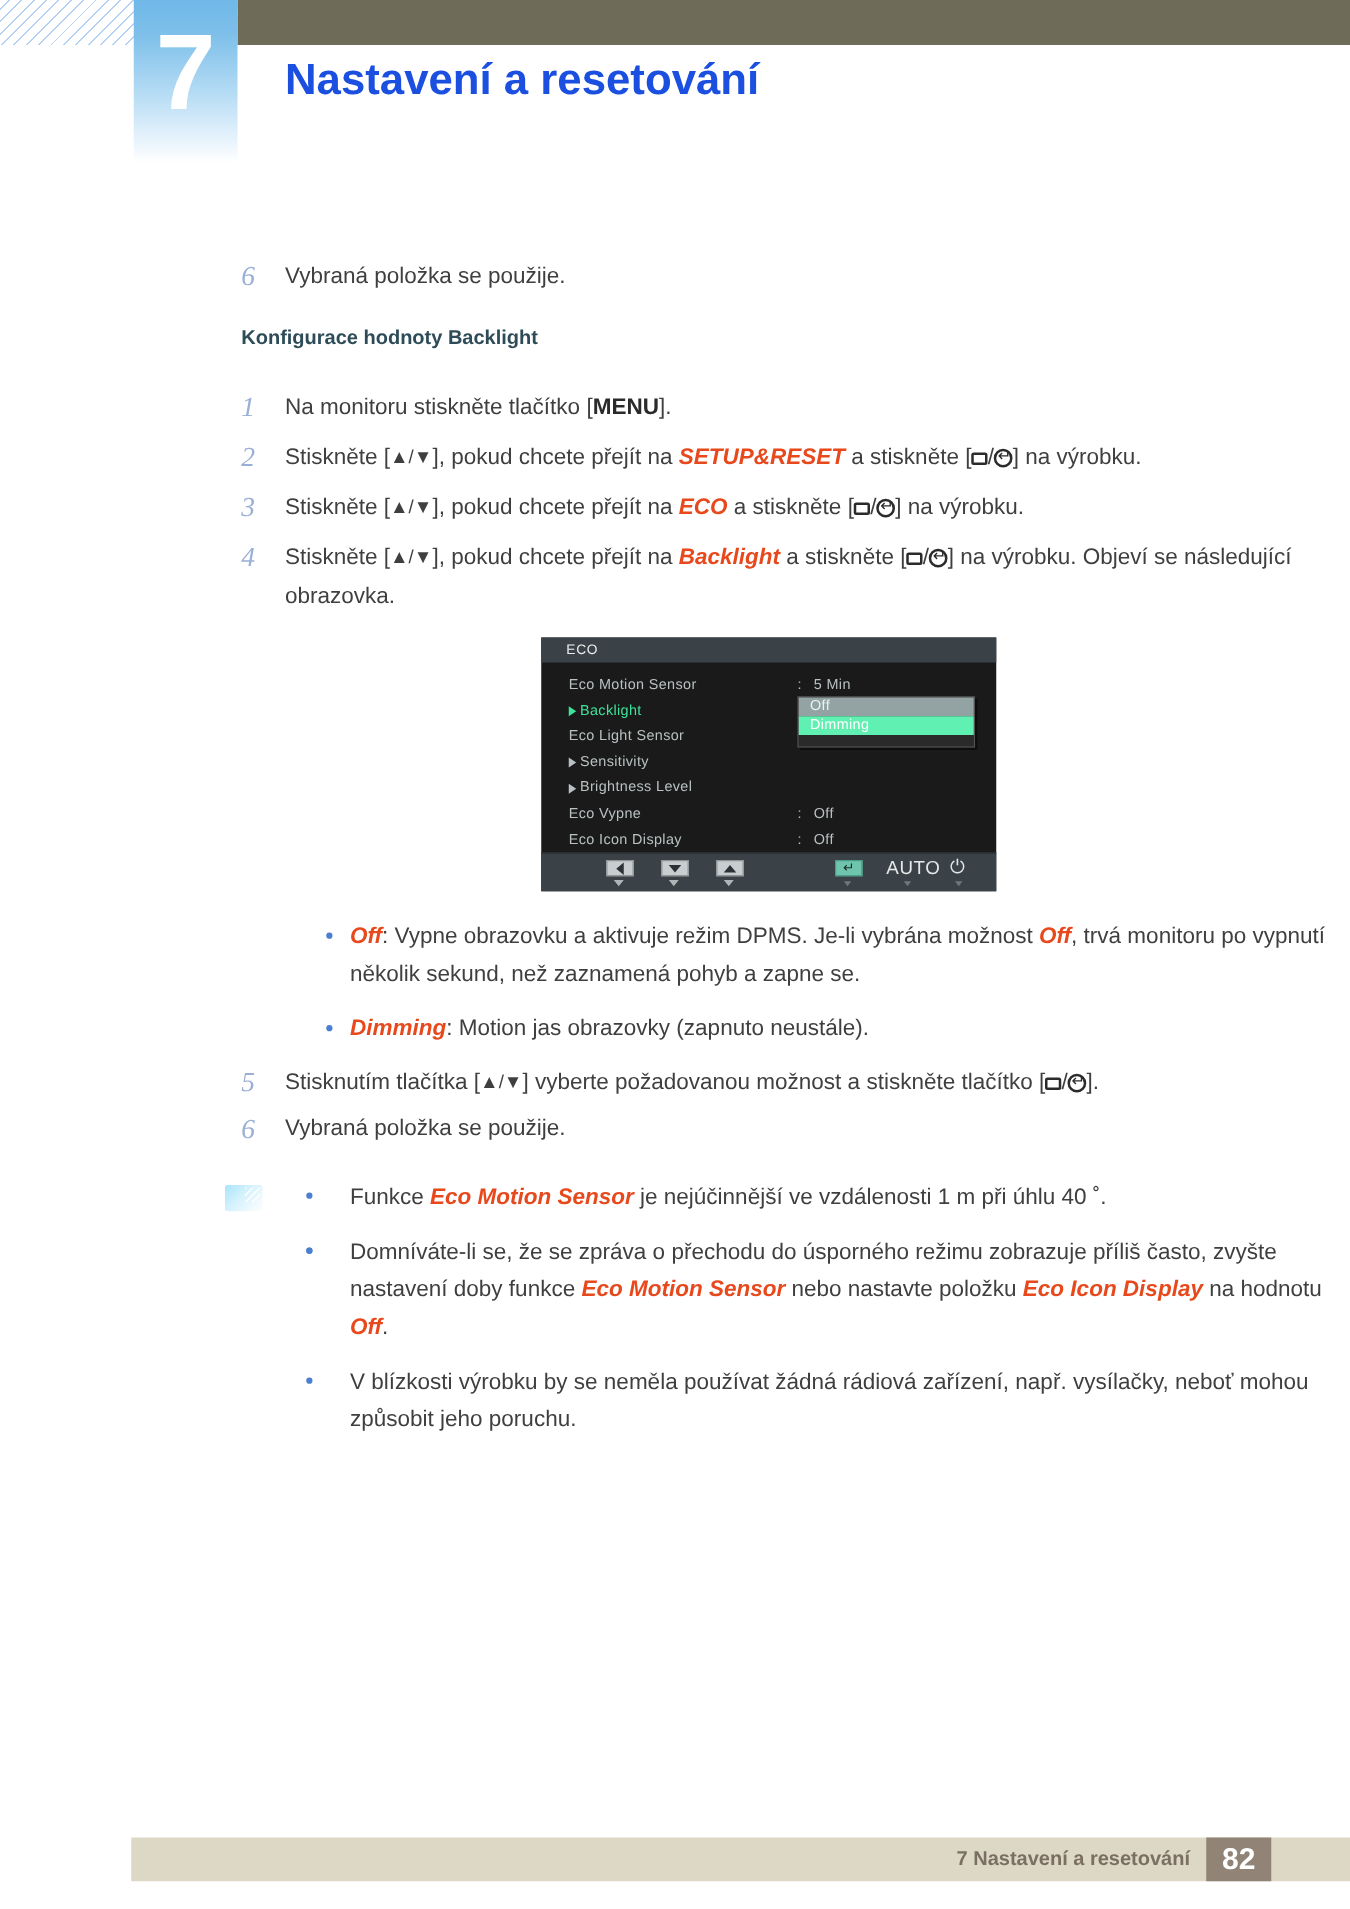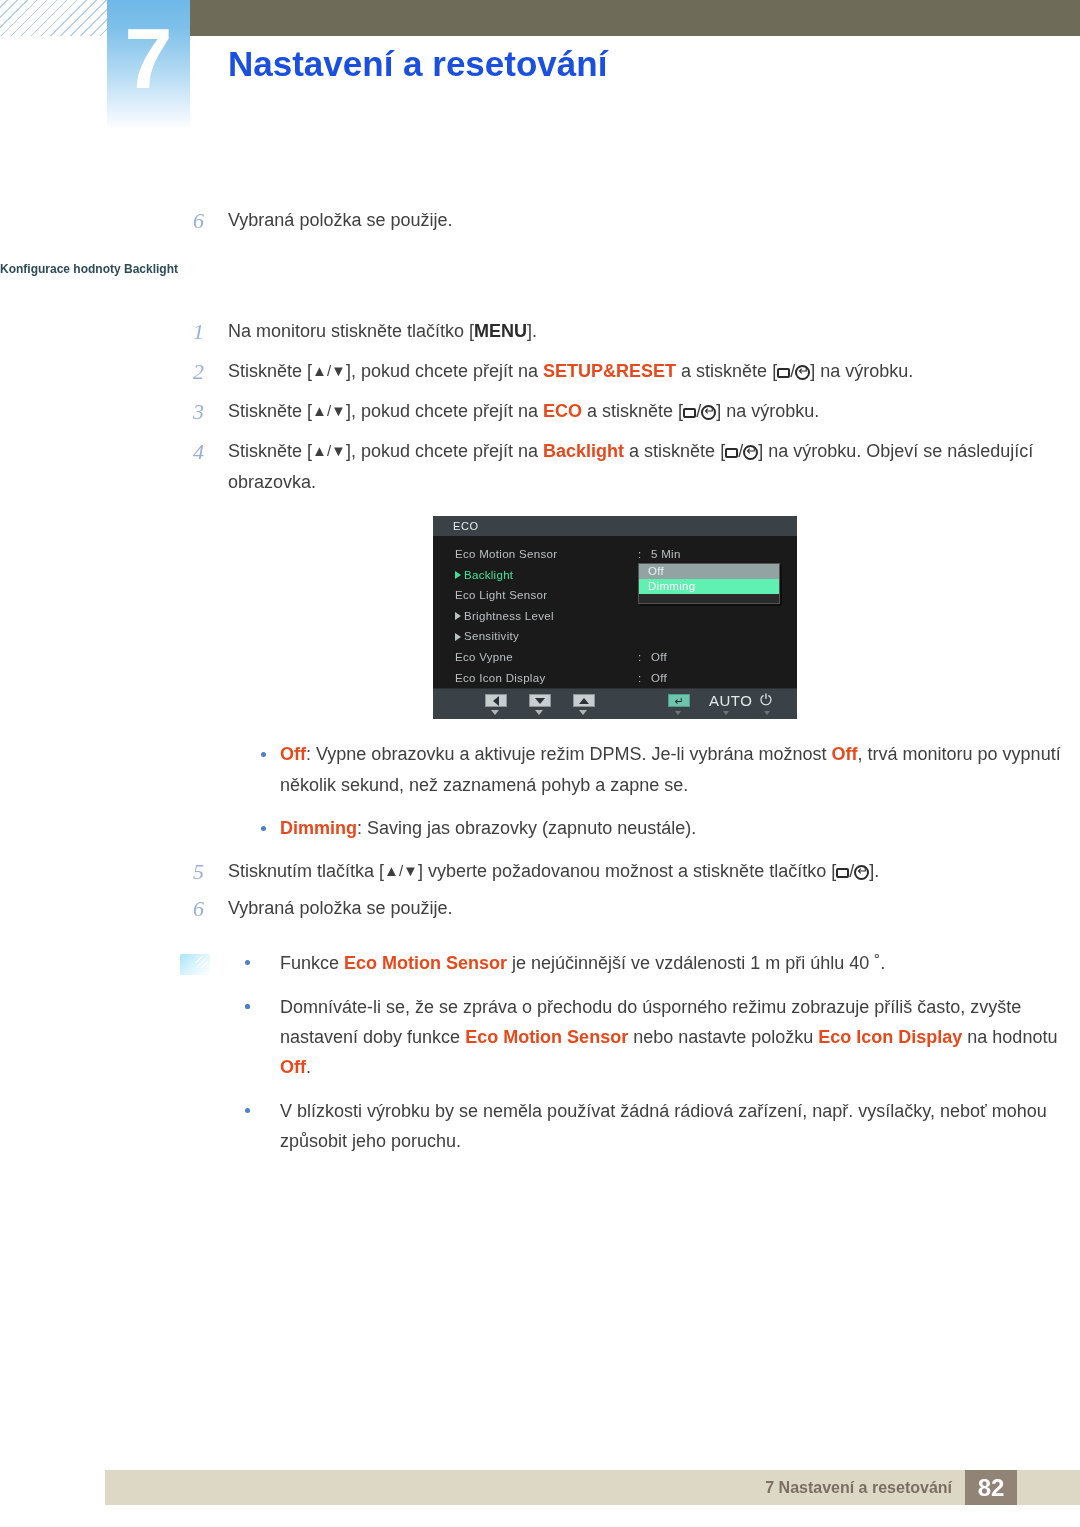--- a/index.html
+++ b/index.html
@@ -98,27 +98,28 @@
     width: 22px;
     text-align: left;
     font-size: 22px;
     line-height: 31px;
     color: #9aafd6;
     font-style: italic;
     font-family: "Liberation Serif", serif;
   }
 
   .subhead {
-    margin: 26px 0 40px 0;
-    font-size: 12px;
+    margin: 26px 0 30px 0;
+    padding-left: 193px;
+    font-size: 16px;
     font-weight: bold;
     color: #2e4c58;
   }
 
-  .hl { color: #e8491c; font-weight: bold; }
+  .hl { color: #e8491c; font-weight: bold; font-style: italic; }
   .kbd-bold { font-weight: bold; color: #2b2b2b; text-align: right; }
 
   
   .gl {
     display: inline-block;
     font-size: 15px;
     line-height: 1;
     vertical-align: 1px;
   }
   .ic-box {
@@ -449,26 +450,26 @@
           <span class="colon">:</span>
         </div>
 
         <div class="osd-row">
           <span class="lbl">Eco Light Sensor</span>
           <span class="colon">:</span>
         </div>
 
         <div class="osd-row">
           <span class="arrow"></span>
-          <span class="lbl with-arrow">Brightness Level</span>
+          <span class="lbl with-arrow">Sensitivity</span>
         </div>
 
         <div class="osd-row">
           <span class="arrow"></span>
-          <span class="lbl with-arrow">Sensitivity</span>
+          <span class="lbl with-arrow">Brightness Level</span>
         </div>
 
         <div class="osd-row">
           <span class="lbl">Eco Vypne</span>
           <span class="colon">:</span>
           <span class="val">Off</span>
         </div>
 
         <div class="osd-row">
           <span class="lbl">Eco Icon Display</span>
@@ -513,21 +514,21 @@
     </div>
   </div>
 
   <div class="bullet" style="margin-top:20px;">
     <span class="dot"></span>
     <span class="hl">Off</span><span>: Vypne obrazovku a aktivuje režim DPMS. Je-li vybrána možnost </span><span class="hl">Off</span><span>, trvá monitoru po vypnutí několik sekund, než zaznamená pohyb a zapne se.</span>
   </div>
 
   <div class="bullet">
     <span class="dot"></span>
-    <span class="hl">Dimming</span><span>: Saving jas obrazovky (zapnuto neustále).</span>
+    <span class="hl">Dimming</span><span>: Motion jas obrazovky (zapnuto neustále).</span>
   </div>
 
   <div class="step" style="margin-bottom:6px;">
     <span class="num">5</span>
     <span>Stisknutím tlačítka [</span><span class="gl">▲/▼</span><span>] vyberte požadovanou možnost a stiskněte tlačítko [</span><span class="ic-box"></span><span>/</span><span class="ic-enter"></span><span>].</span>
   </div>
 
   <div class="step">
     <span class="num">6</span>
     <span>Vybraná položka se použije.</span>

